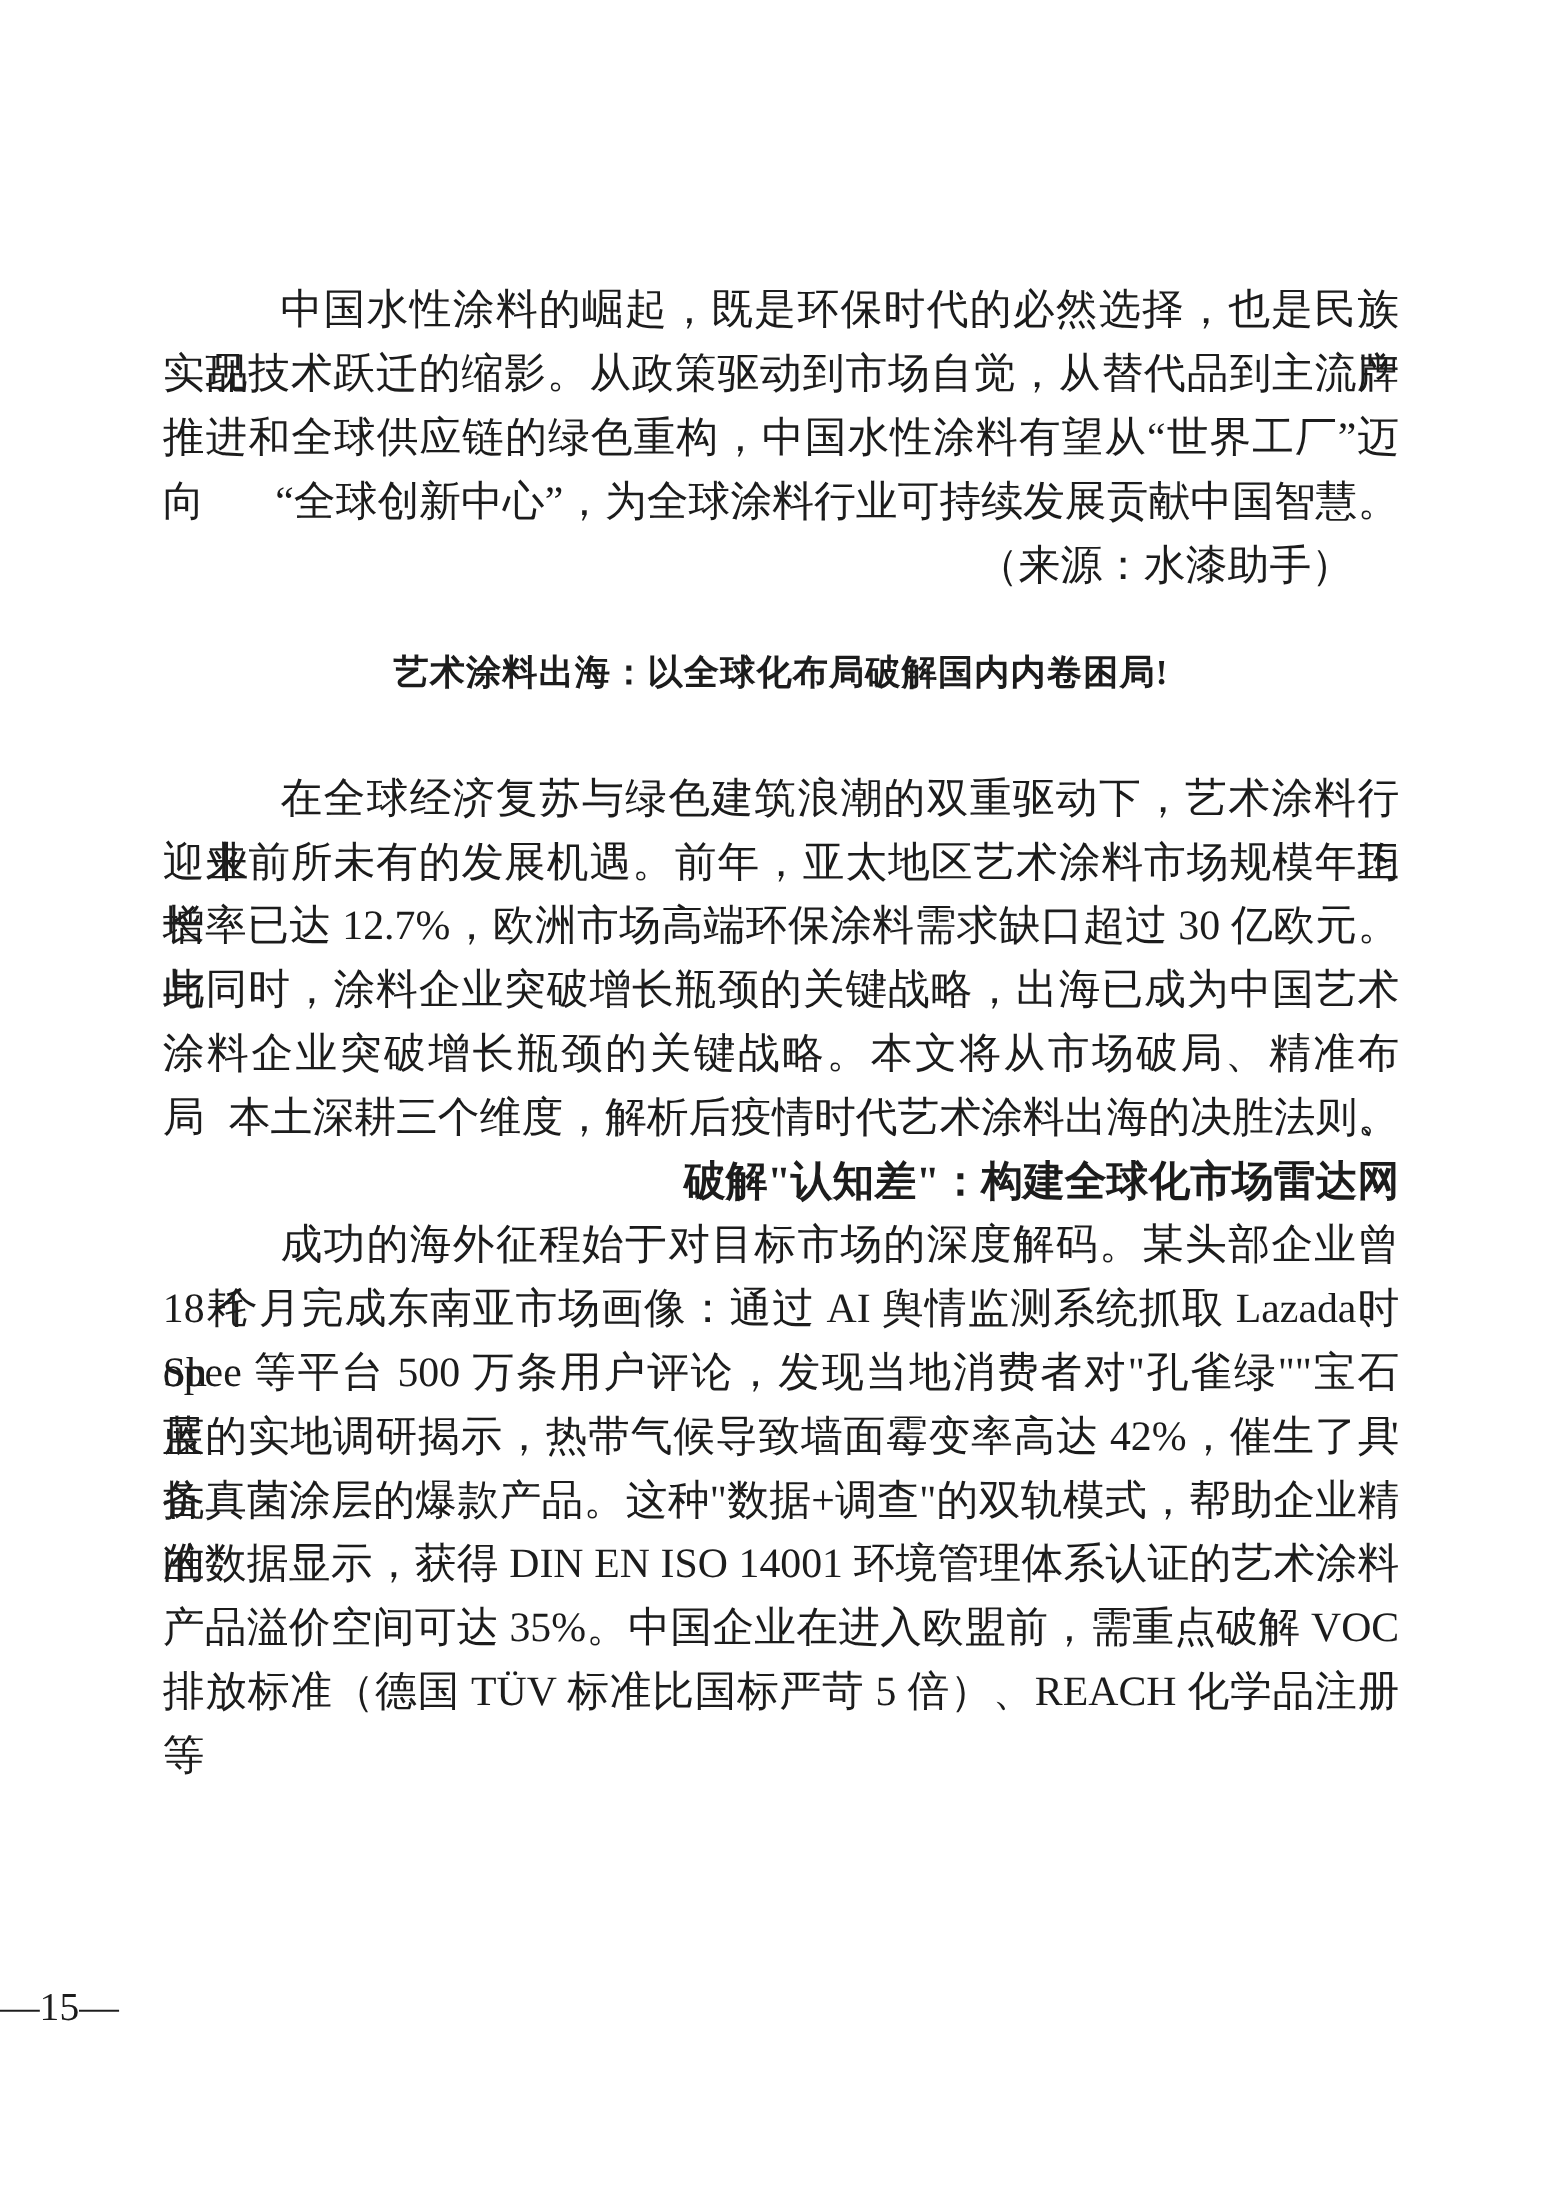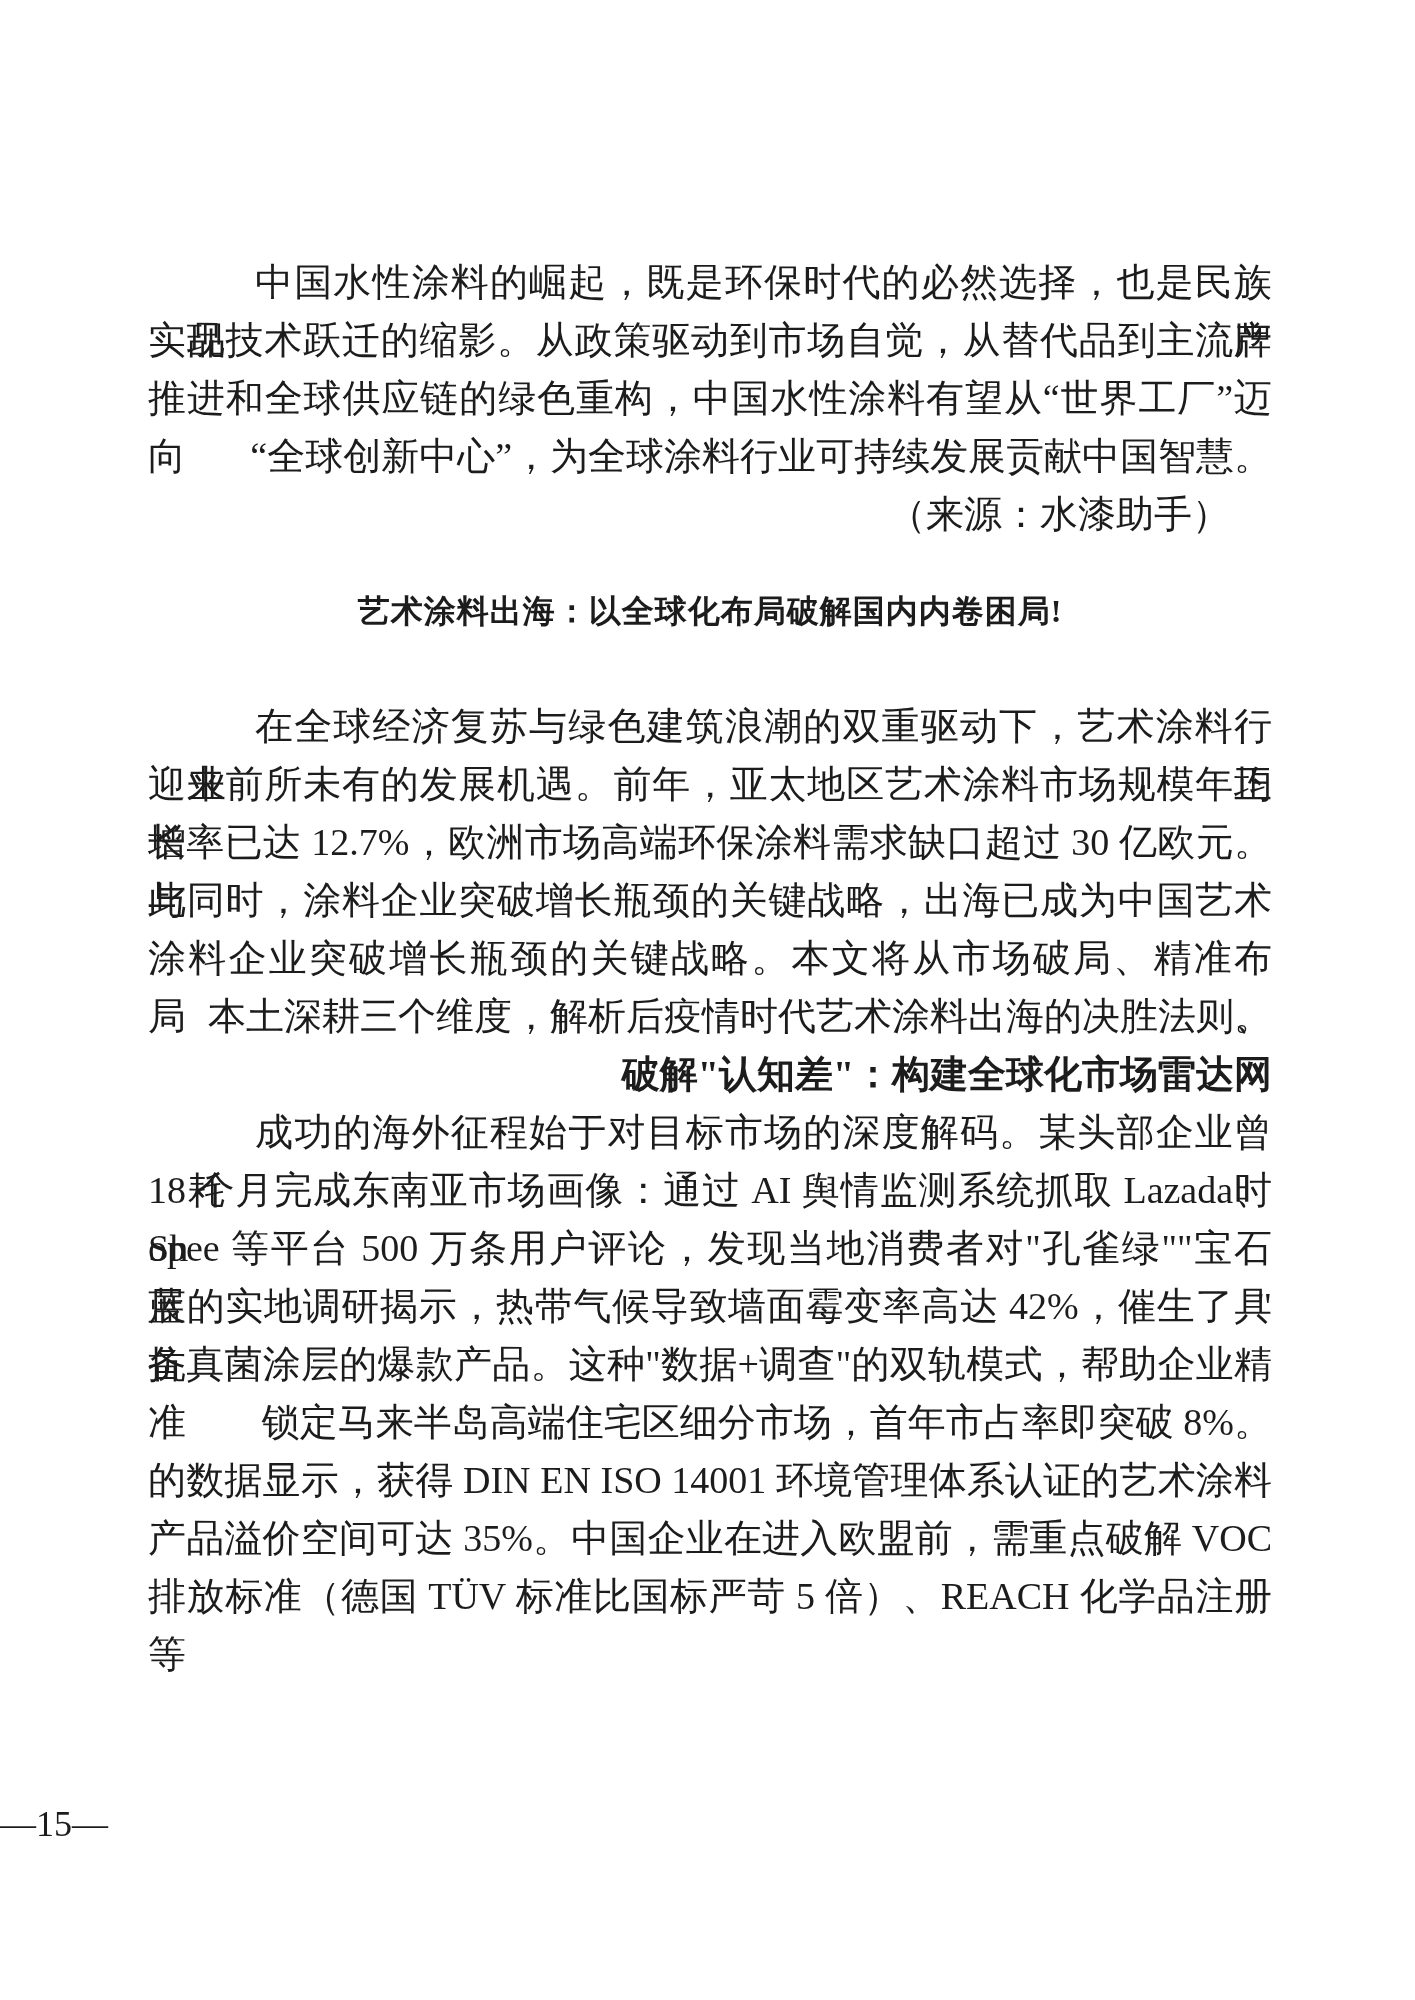--- a/index.html
+++ b/index.html
@@ -66,19 +66,18 @@
       <div class="ln jst">长率已达 12.7%，欧洲市场高端环保涂料需求缺口超过 30 亿欧元。与</div>
       <div class="ln jst">此同时，涂料企业突破增长瓶颈的关键战略，出海已成为中国艺术</div>
       <div class="ln jst">涂料企业突破增长瓶颈的关键战略。本文将从市场破局、精准布局、</div>
       <div class="ln">本土深耕三个维度，解析后疫情时代艺术涂料出海的决胜法则。</div>
       <div class="ln subhead ind">破解"认知差"：构建全球化市场雷达网</div>
       <div class="ln jst ind">成功的海外征程始于对目标市场的深度解码。某头部企业曾耗时</div>
       <div class="ln jst">18 个月完成东南亚市场画像：通过 AI 舆情监测系统抓取 Lazada、Sh</div>
       <div class="ln jst">opee 等平台 500 万条用户评论，发现当地消费者对"孔雀绿""宝石蓝"</div>
       <div class="ln jst">展的实地调研揭示，热带气候导致墙面霉变率高达 42%，催生了具备</div>
       <div class="ln jst">抗真菌涂层的爆款产品。这种"数据+调查"的双轨模式，帮助企业精准</div>
-      <div class="ln">锁定马来半岛高端住宅区细分市场，首年市占率即突破 8%。</div>
       <div class="ln jst">的数据显示，获得 DIN EN ISO 14001 环境管理体系认证的艺术涂料</div>
       <div class="ln jst">产品溢价空间可达 35%。中国企业在进入欧盟前，需重点破解 VOC</div>
       <div class="ln jst">排放标准（德国 TÜV 标准比国标严苛 5 倍）、REACH 化学品注册等</div>
     </div>
   <div class="footer">—15—</div>
 </div>
 
 </body></html>

